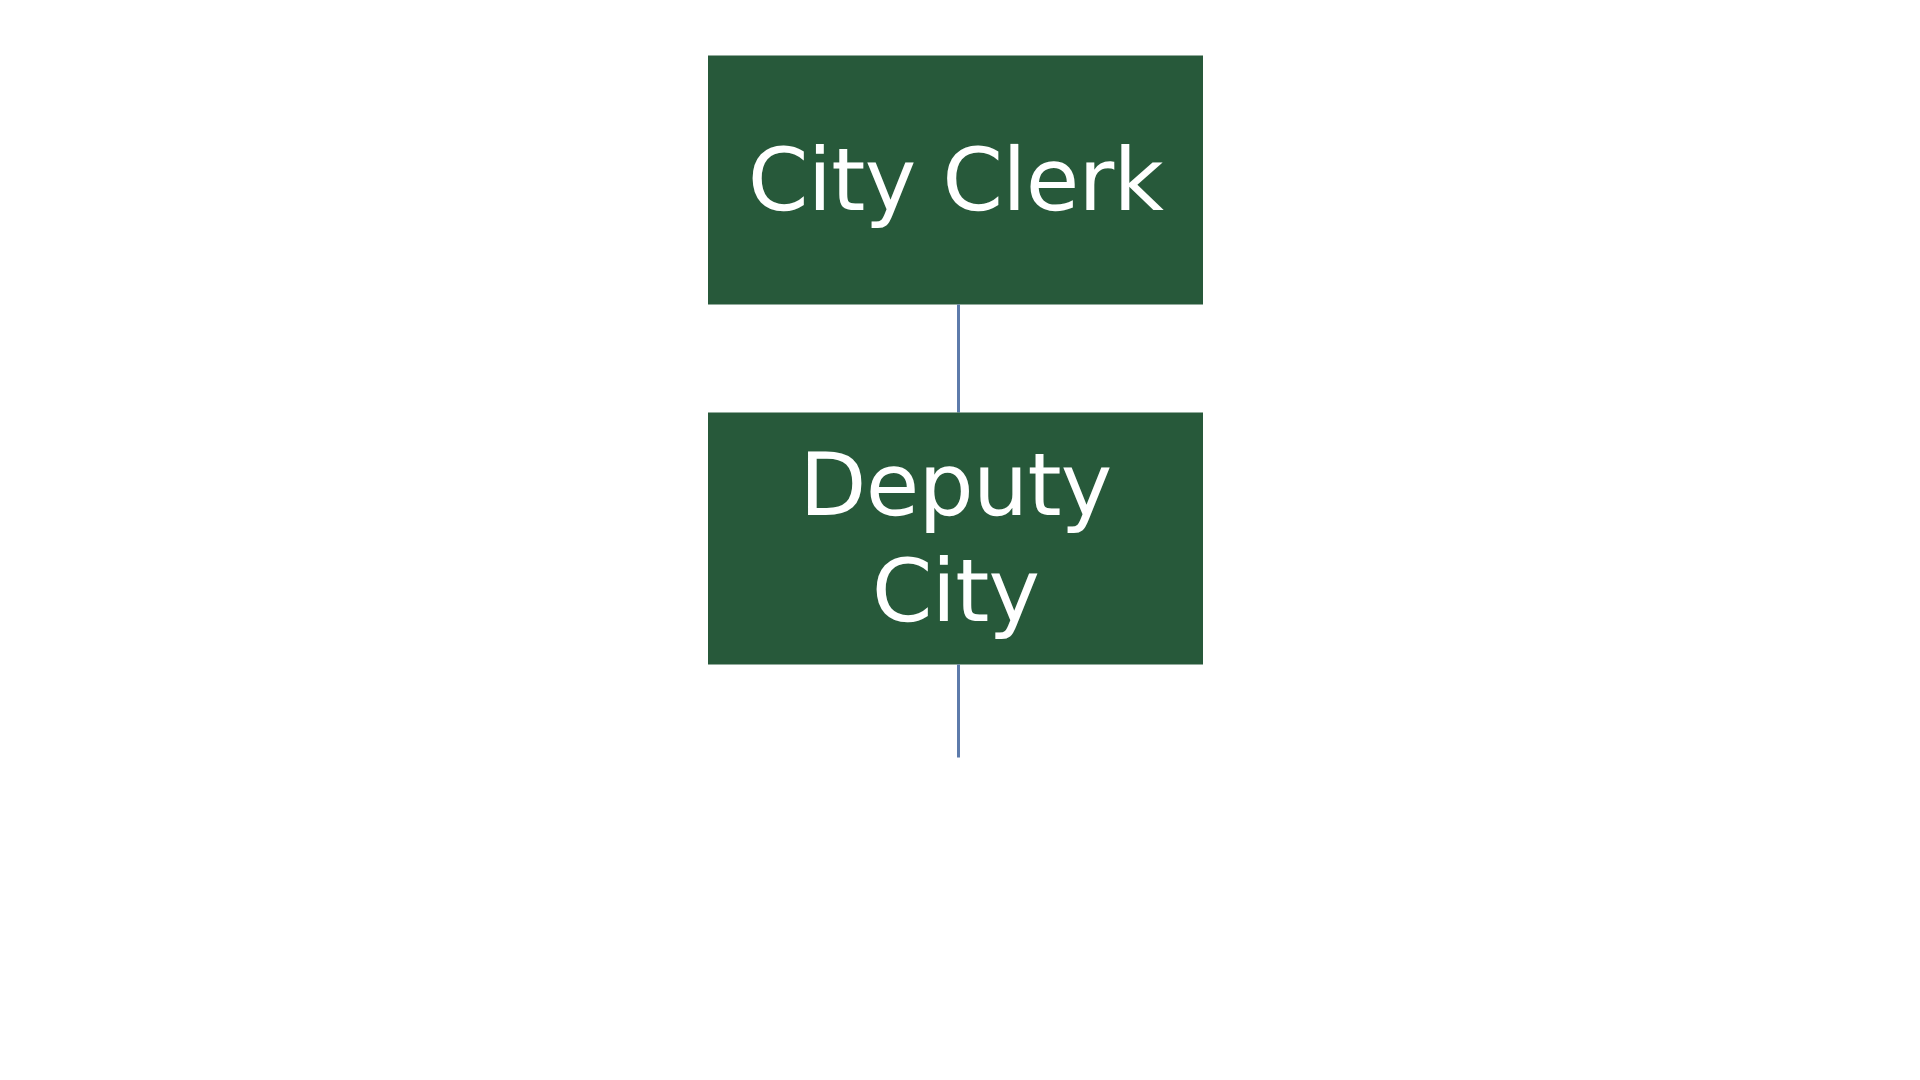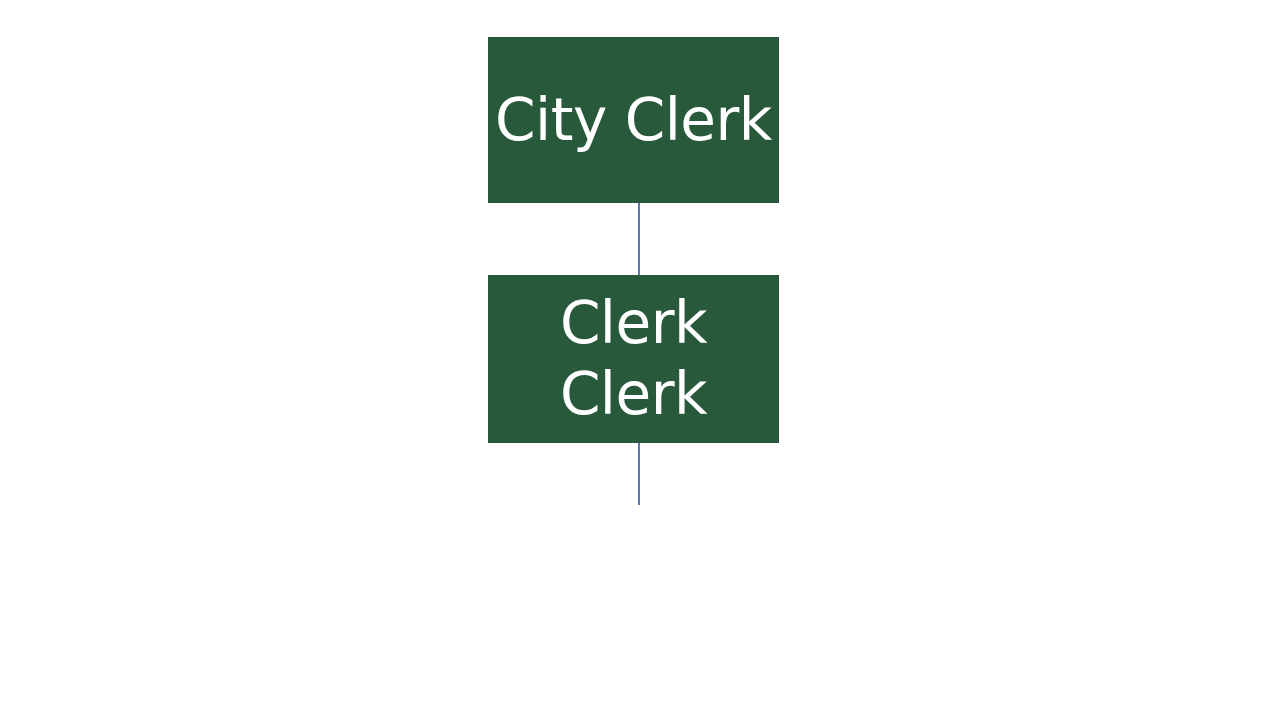--- a/index.html
+++ b/index.html
@@ -10,33 +10,32 @@
     position: relative;
     width: 1280px;
     height: 720px;
     background: var(--bg, #ffffff);
     overflow: hidden;
     font-family: "DejaVu Sans", "Liberation Sans", sans-serif;
   }
   .org-node {
     position: absolute;
     left: 472px;
-    width: 291px;
+    width: 330px;
     background: var(--node-fill, #27593a);
     color: var(--node-text, #ffffff);
     display: flex;
     align-items: center;
     justify-content: center;
     text-align: center;
     font-size: 58px;
     line-height: 1.22;
     letter-spacing: -0.5px;
     box-sizing: border-box;
     padding: 0 4px;
-    margin-left: 16px;
   }
   .node-1 { top: 37px;  height: 166px; }
   .node-2 { top: 275px; height: 168px; }
   .node-3 { top: 505px; height: 167px; }
   .connector {
     position: absolute;
     left: 638px;
     width: 2px;
     background: var(--connector, #5d7bab);
   }
@@ -48,19 +47,19 @@
 
 <div class="canvas" style="--bg: #ffffff; --node-fill: #27593a; --node-text: #ffffff; --connector: #5d7bab;">
 
   <div class="org-node node-1">
     <span>City Clerk</span>
   </div>
 
   <div class="connector conn-1"></div>
 
   <div class="org-node node-2">
-    <span>Clerk Clerk</span>
+    <span>Deputy City</span>
   </div>
 
   <div class="connector conn-2"></div>
 
 
 </div>
 
 </body></html>

